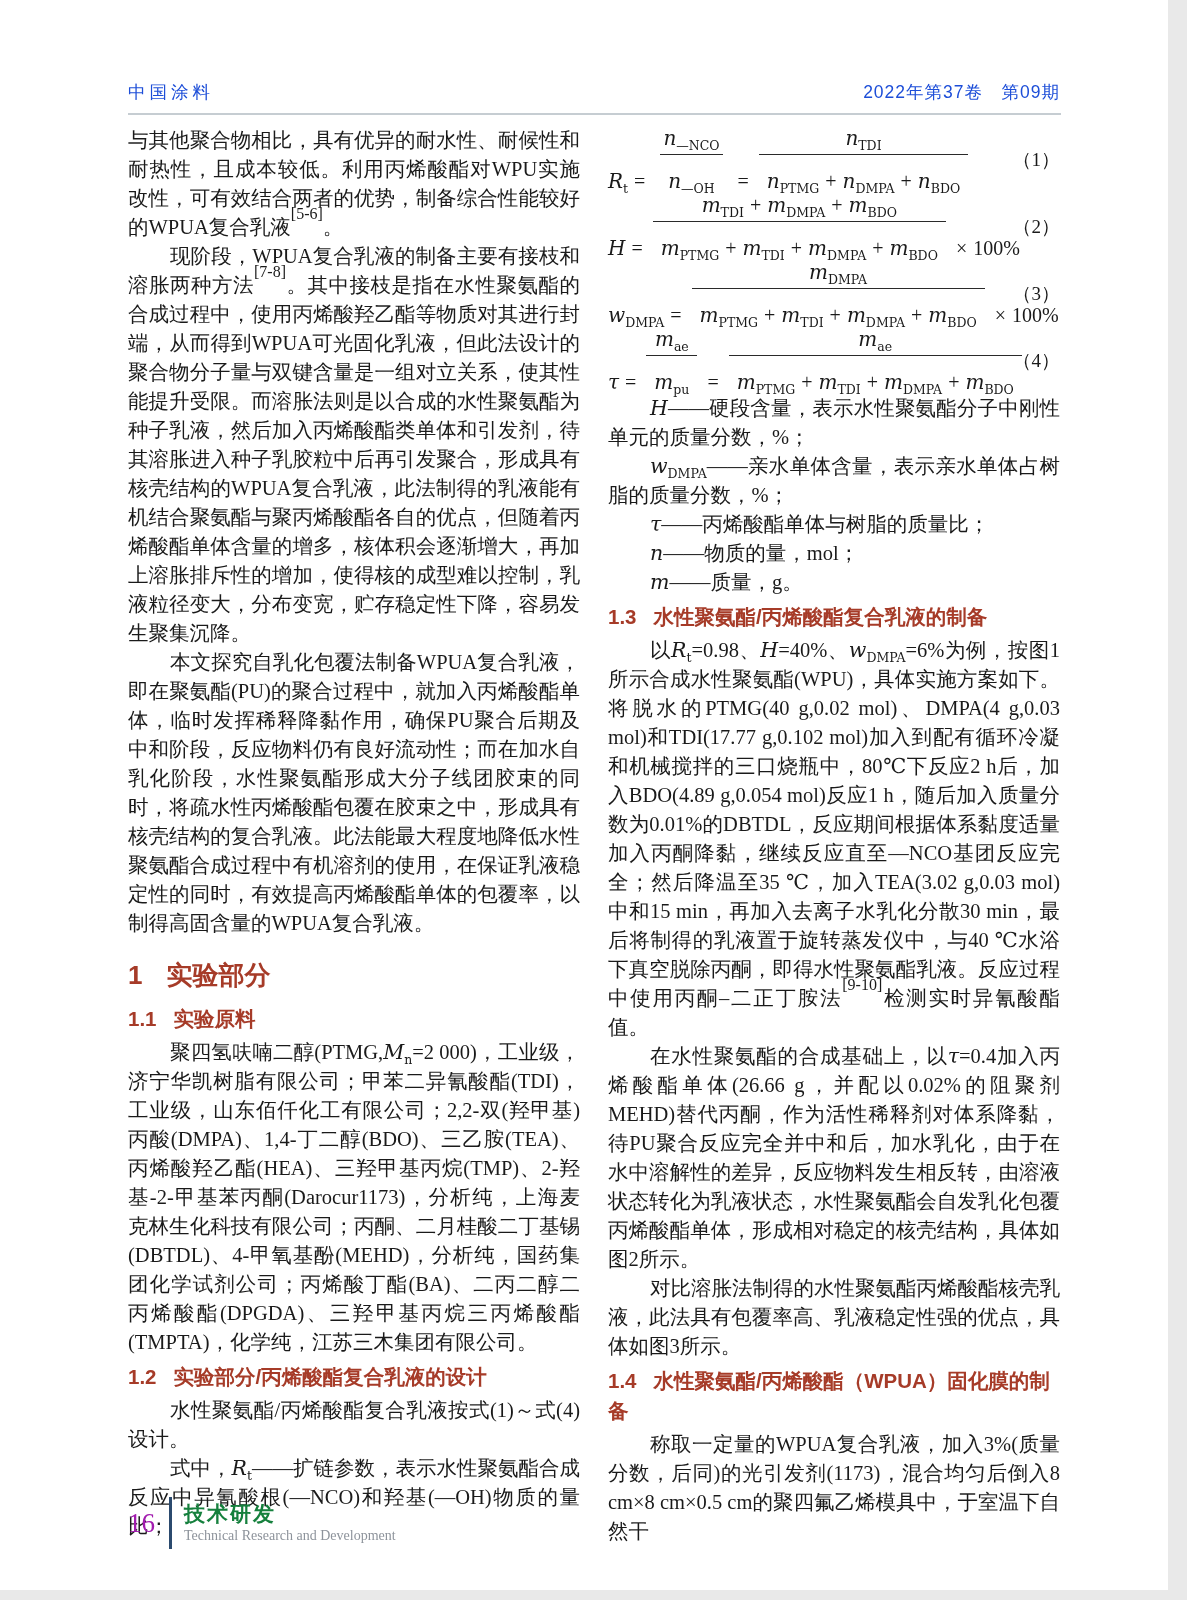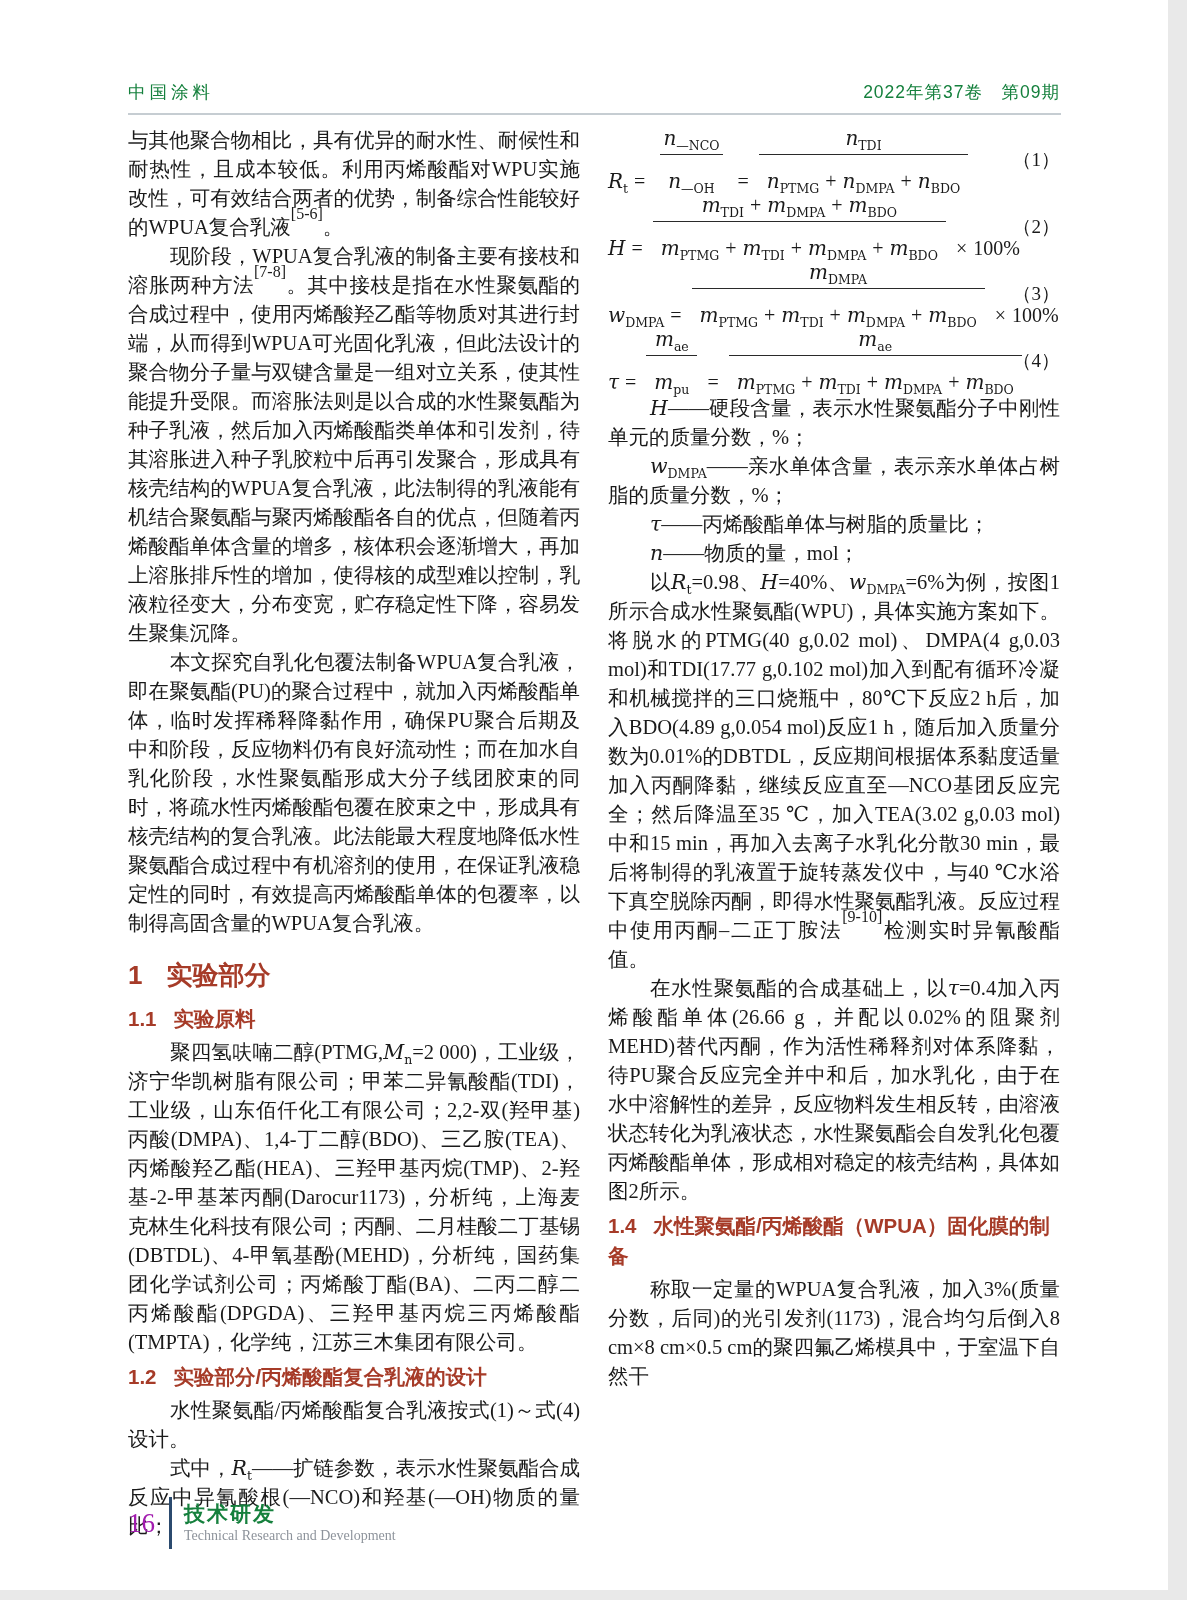--- a/index.html
+++ b/index.html
@@ -4,21 +4,21 @@
 <style>
   html,body{margin:0;padding:0;}
   body{background:#e9e9e9;width:1187px;height:1600px;position:relative;
        font-family:"Liberation Serif","DejaVu Serif",serif;}
   .page{position:absolute;left:0;top:0;width:1168px;height:1590px;background:#ffffff;}
 
   
   .header{position:absolute;left:128px;top:80px;width:932px;display:flex;
           justify-content:space-between;align-items:flex-end;
           font-family:"Liberation Sans","DejaVu Sans",sans-serif;
-          color:#15803d;font-size:17.5px;}
+          color:#1d4ed8;font-size:17.5px;}
   .journal{letter-spacing:4px;}
   .issue{letter-spacing:1px;}
   .header-rule{position:absolute;left:128px;top:113px;width:933px;height:0;
                border-top:2px solid #c6cdd2;}
 
   
   .columns{position:absolute;left:128px;top:126px;width:932px;display:flex;gap:28px;
            color:#1a1a1a;}
   .col{width:452px;}
 
@@ -136,22 +136,25 @@
               <span class="num"><i class="var">m<sub>ae</sub></i></span>
               <span class="den"><i class="var">m<sub>PTMG</sub></i><span class="op">+</span><i class="var">m<sub>TDI</sub></i><span class="op">+</span><i class="var">m<sub>DMPA</sub></i><span class="op">+</span><i class="var">m<sub>BDO</sub></i></span>
             </span>
           </span>
           <span class="label">（4）</span>
         </div>
         <p class="body indent"><i class="var">H</i><span>——硬段含量，表示水性聚氨酯分子中刚性单元的质量分数，%；</span></p>
         <p class="body indent"><i class="var">w<sub>DMPA</sub></i><span>——亲水单体含量，表示亲水单体占树脂的质量分数，%；</span></p>
         <p class="body indent"><i class="var">τ</i><span>——丙烯酸酯单体与树脂的质量比；</span></p>
         <p class="body indent"><i class="var">n</i><span>——物质的量，mol；</span></p>
+        <p class="body indent"><i class="var">m</i><span>——质量，g。</span></p>
+        <div class="h2"><span class="num">1.3</span><span class="title">水性聚氨酯/丙烯酸酯复合乳液的制备</span></div>
         <p class="body indent"><span>以</span><i class="var">R<sub>t</sub></i><span>=0.98、</span><i class="var">H</i><span>=40%、</span><i class="var">w<sub>DMPA</sub></i><span>=6%为例，按图1所示合成水性聚氨酯(WPU)，具体实施方案如下。将脱水的PTMG(40 g,0.02 mol)、DMPA(4 g,0.03 mol)和TDI(17.77 g,0.102 mol)加入到配有循环冷凝和机械搅拌的三口烧瓶中，80℃下反应2 h后，加入BDO(4.89 g,0.054 mol)反应1 h，随后加入质量分数为0.01%的DBTDL，反应期间根据体系黏度适量加入丙酮降黏，继续反应直至—NCO基团反应完全；然后降温至35 ℃，加入TEA(3.02 g,0.03 mol)中和15 min，再加入去离子水乳化分散30 min，最后将制得的乳液置于旋转蒸发仪中，与40 ℃水浴下真空脱除丙酮，即得水性聚氨酯乳液。反应过程中使用丙酮–二正丁胺法</span><sup class="ref">[9-10]</sup><span>检测实时异氰酸酯值。</span></p>
         <p class="body indent"><span>在水性聚氨酯的合成基础上，以</span><i class="var">τ</i><span>=0.4加入丙烯酸酯单体(26.66 g，并配以0.02%的阻聚剂MEHD)替代丙酮，作为活性稀释剂对体系降黏，待PU聚合反应完全并中和后，加水乳化，由于在水中溶解性的差异，反应物料发生相反转，由溶液状态转化为乳液状态，水性聚氨酯会自发乳化包覆丙烯酸酯单体，形成相对稳定的核壳结构，具体如图2所示。</span></p>
+        <p class="body indent"><span>对比溶胀法制得的水性聚氨酯丙烯酸酯核壳乳液，此法具有包覆率高、乳液稳定性强的优点，具体如图3所示。</span></p>
         <div class="h2"><span class="num">1.4</span><span class="title">水性聚氨酯/丙烯酸酯（WPUA）固化膜的制备</span></div>
         <p class="body indent"><span>称取一定量的WPUA复合乳液，加入3%(质量分数，后同)的光引发剂(1173)，混合均匀后倒入8 cm×8 cm×0.5 cm的聚四氟乙烯模具中，于室温下自然干</span></p>
       </div>
   </div>
 
   <div class="footer">
     <span class="pagenum">16</span>
     <span class="fbar"></span>
     <span class="fsec">
       <span class="fcn">技术研发</span>

